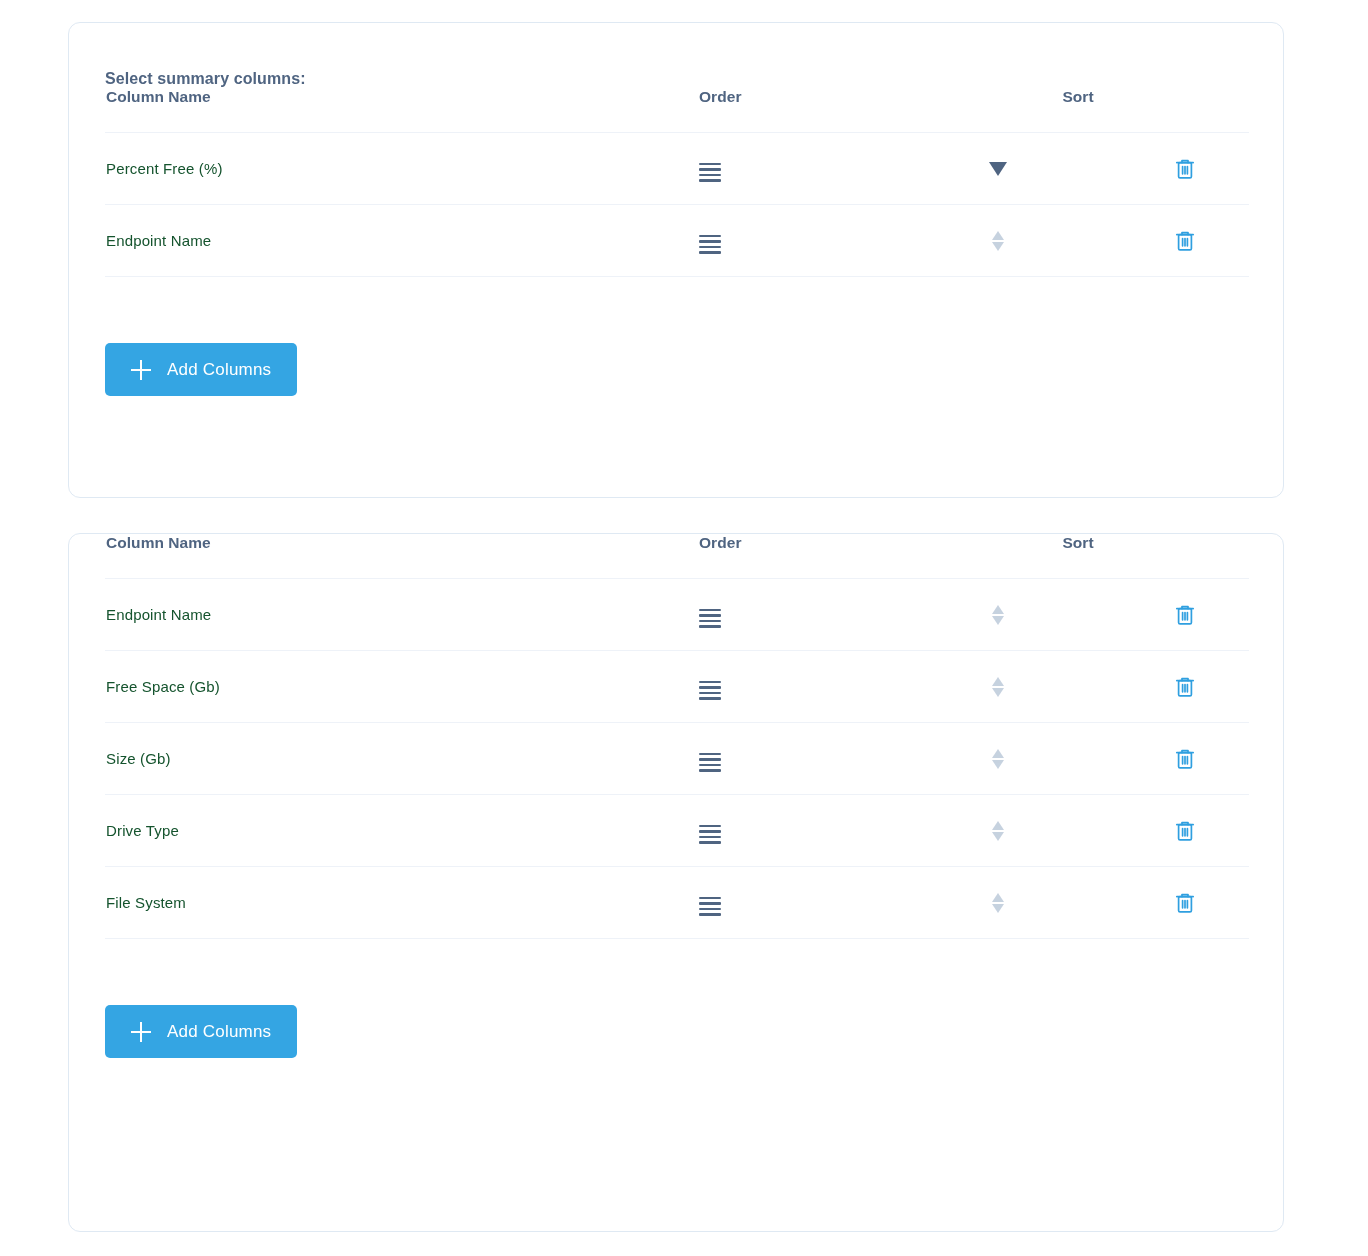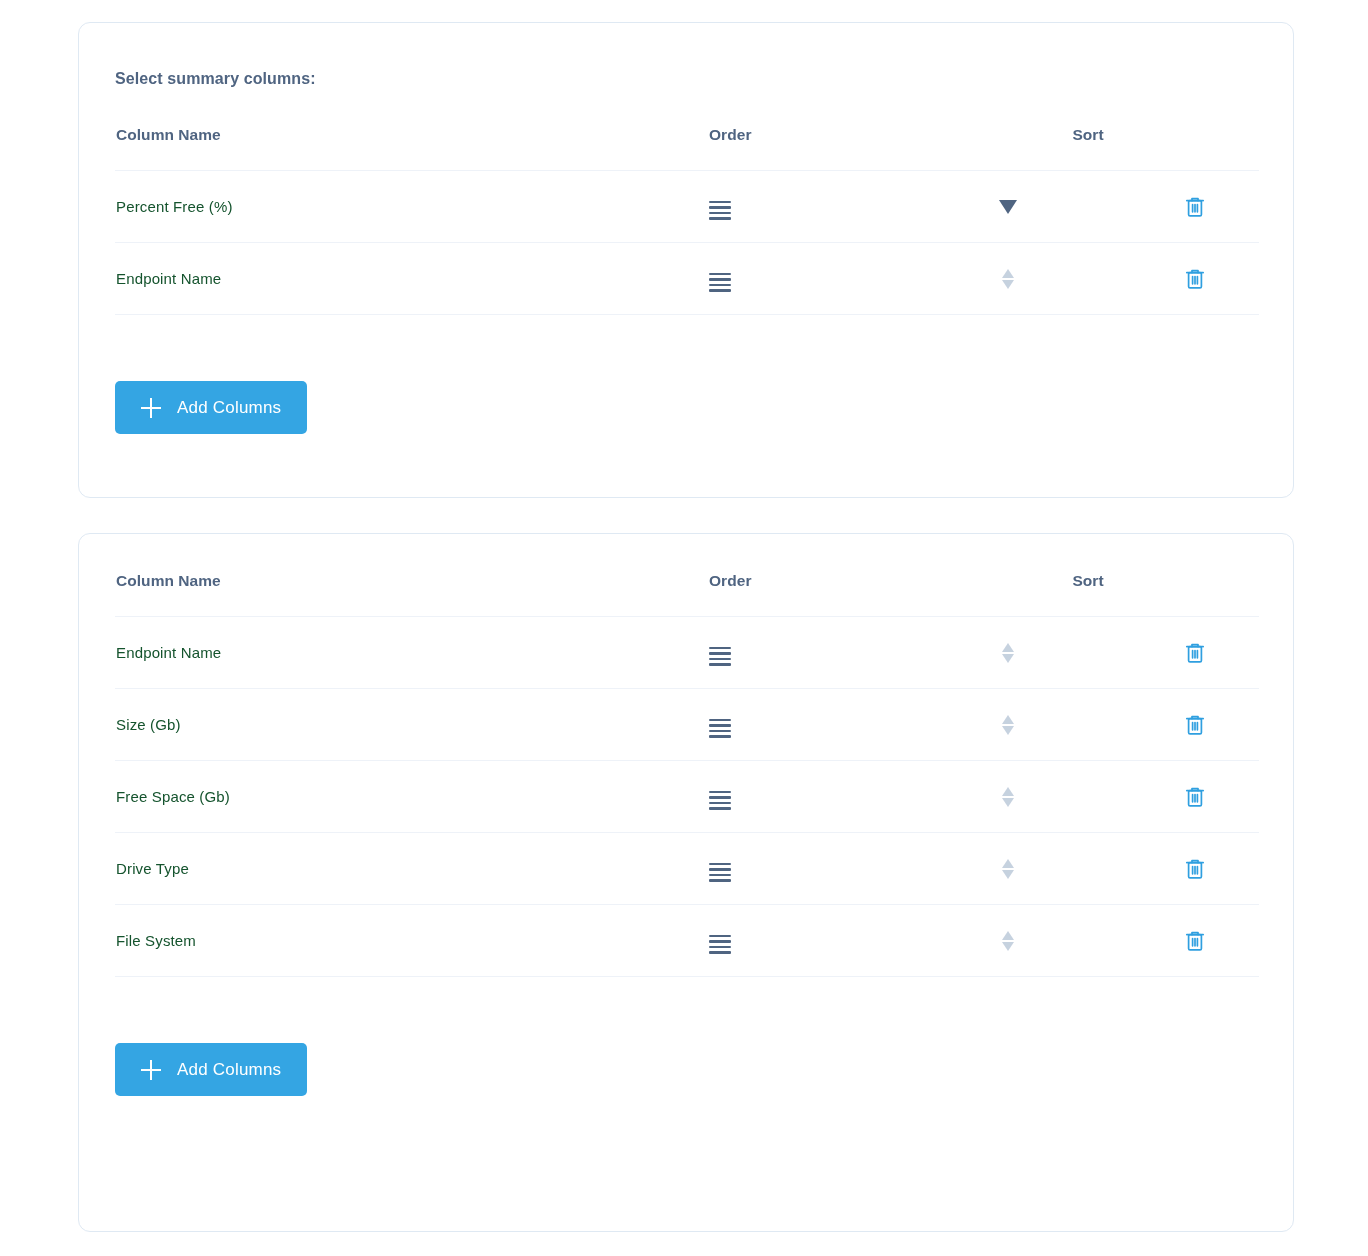--- a/index.html
+++ b/index.html
@@ -16,21 +16,21 @@
   .page {
     width: 1368px;
     height: 1256px;
     position: relative;
     background: #ffffff;
     padding: 0;
   }
 
   .card {
     position: absolute;
-    left: 78px;
+    left: 68px;
     width: 1216px;
     background: #ffffff;
     border: 1px solid #dfe9f3;
     border-radius: 12px;
   }
 
   .card--summary { top: 22px; height: 476px; }
   .card--drilldown { top: 533px; height: 699px; }
 
   .card-inner {
@@ -43,21 +43,20 @@
     color: #4f6481;
     letter-spacing: 0.1px;
     margin: 0;
     padding-top: 47px;
     padding-left: 0px;
   }
 
   
   .col-table {
     width: 100%;
-    margin-top: 38px;
     border-collapse: collapse;
     table-layout: fixed;
   }
 
   .col-table thead th {
     text-align: left;
     font-size: 15.5px;
     font-weight: 700;
     color: #4f6481;
     padding: 0 0 26px 0;
@@ -328,51 +327,51 @@
                   <path d="M1.8 4.6h16.4"></path>
                     <path d="M7 4.6V2.6h6v2"></path>
                   <rect x="3.6" y="4.6" width="12.8" height="15.2" rx="1.4"></rect>
                   <path d="M7.6 8.6v7.2M10 8.6v7.2M12.4 8.6v7.2"></path>
                 </svg>
               </button>
             </td>
           </tr>
 
           <tr>
+            <td class="cell-name">Free Space (Gb)</td>
+            <td class="cell-order">
+              <span class="drag-handle">
+                  <i></i>
+                  <i></i>
+                  <i></i>
+                  <i></i>
+                </span>
+            </td>
+            <td class="cell-sort">
+              <button class="sort-btn">
+                <span class="sort-both">
+                    <span class="up"></span>
+                    <span class="down"></span>
+                  </span>
+              </button>
+            </td>
+            <td class="cell-action">
+              <button class="trash-btn">
+                <svg width="20" height="22" viewBox="0 0 20 22" fill="none" stroke="#2f9fe0" stroke-width="1.7" stroke-linecap="round" stroke-linejoin="round">
+                  <path d="M1.8 4.6h16.4"></path>
+                    <path d="M7 4.6V2.6h6v2"></path>
+                  <rect x="3.6" y="4.6" width="12.8" height="15.2" rx="1.4"></rect>
+                  <path d="M7.6 8.6v7.2M10 8.6v7.2M12.4 8.6v7.2"></path>
+                </svg>
+              </button>
+            </td>
+          </tr>
+
+          <tr>
             <td class="cell-name">Size (Gb)</td>
-            <td class="cell-order">
-              <span class="drag-handle">
-                  <i></i>
-                  <i></i>
-                  <i></i>
-                  <i></i>
-                </span>
-            </td>
-            <td class="cell-sort">
-              <button class="sort-btn">
-                <span class="sort-both">
-                    <span class="up"></span>
-                    <span class="down"></span>
-                  </span>
-              </button>
-            </td>
-            <td class="cell-action">
-              <button class="trash-btn">
-                <svg width="20" height="22" viewBox="0 0 20 22" fill="none" stroke="#2f9fe0" stroke-width="1.7" stroke-linecap="round" stroke-linejoin="round">
-                  <path d="M1.8 4.6h16.4"></path>
-                    <path d="M7 4.6V2.6h6v2"></path>
-                  <rect x="3.6" y="4.6" width="12.8" height="15.2" rx="1.4"></rect>
-                  <path d="M7.6 8.6v7.2M10 8.6v7.2M12.4 8.6v7.2"></path>
-                </svg>
-              </button>
-            </td>
-          </tr>
-
-          <tr>
-            <td class="cell-name">Free Space (Gb)</td>
             <td class="cell-order">
               <span class="drag-handle">
                   <i></i>
                   <i></i>
                   <i></i>
                   <i></i>
                 </span>
             </td>
             <td class="cell-sort">
               <button class="sort-btn">

